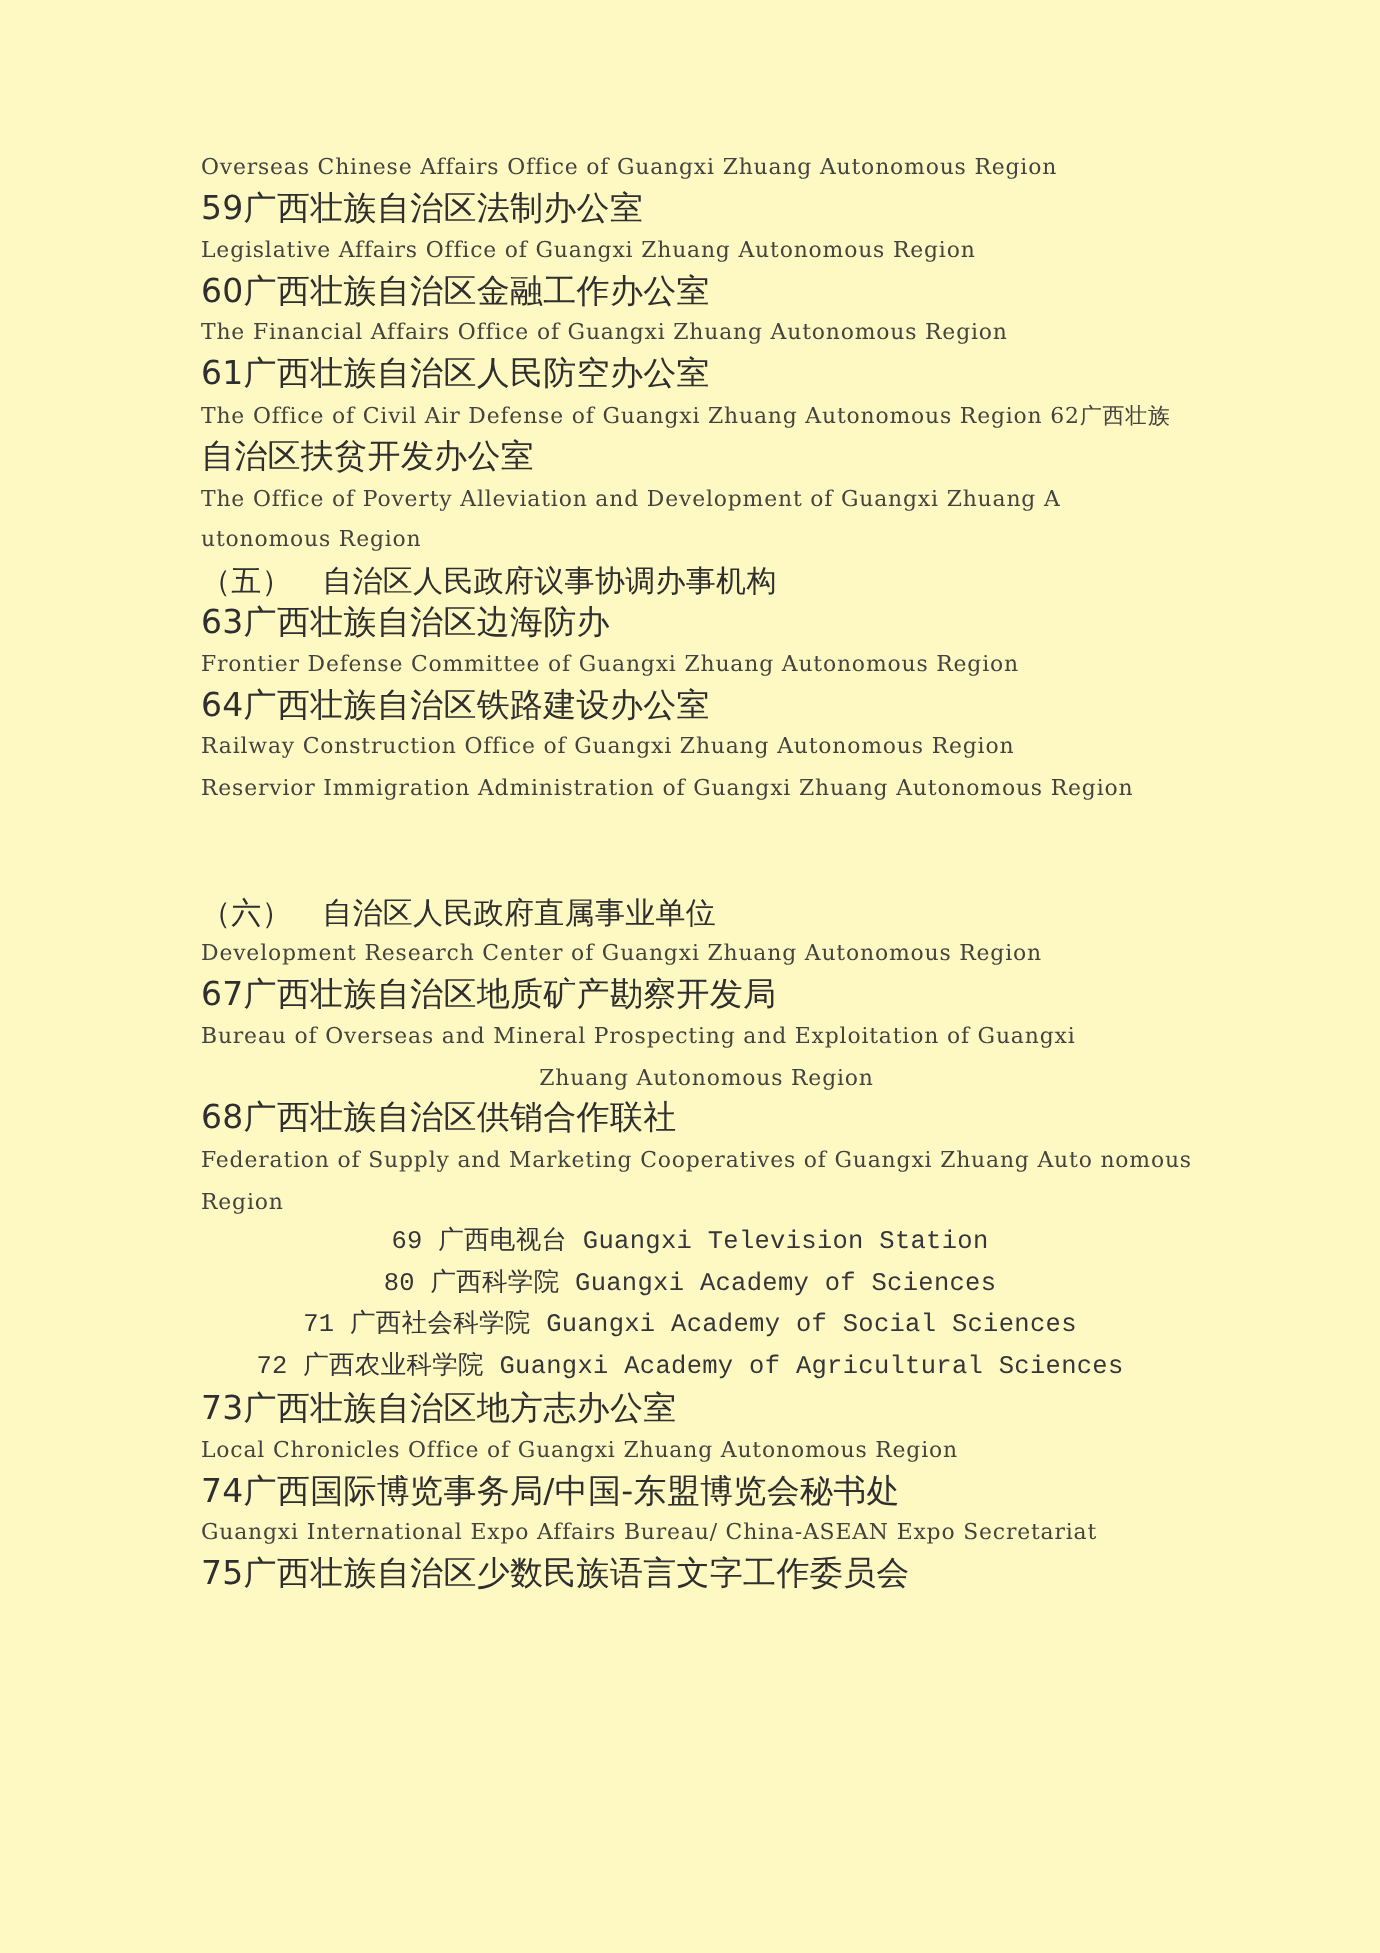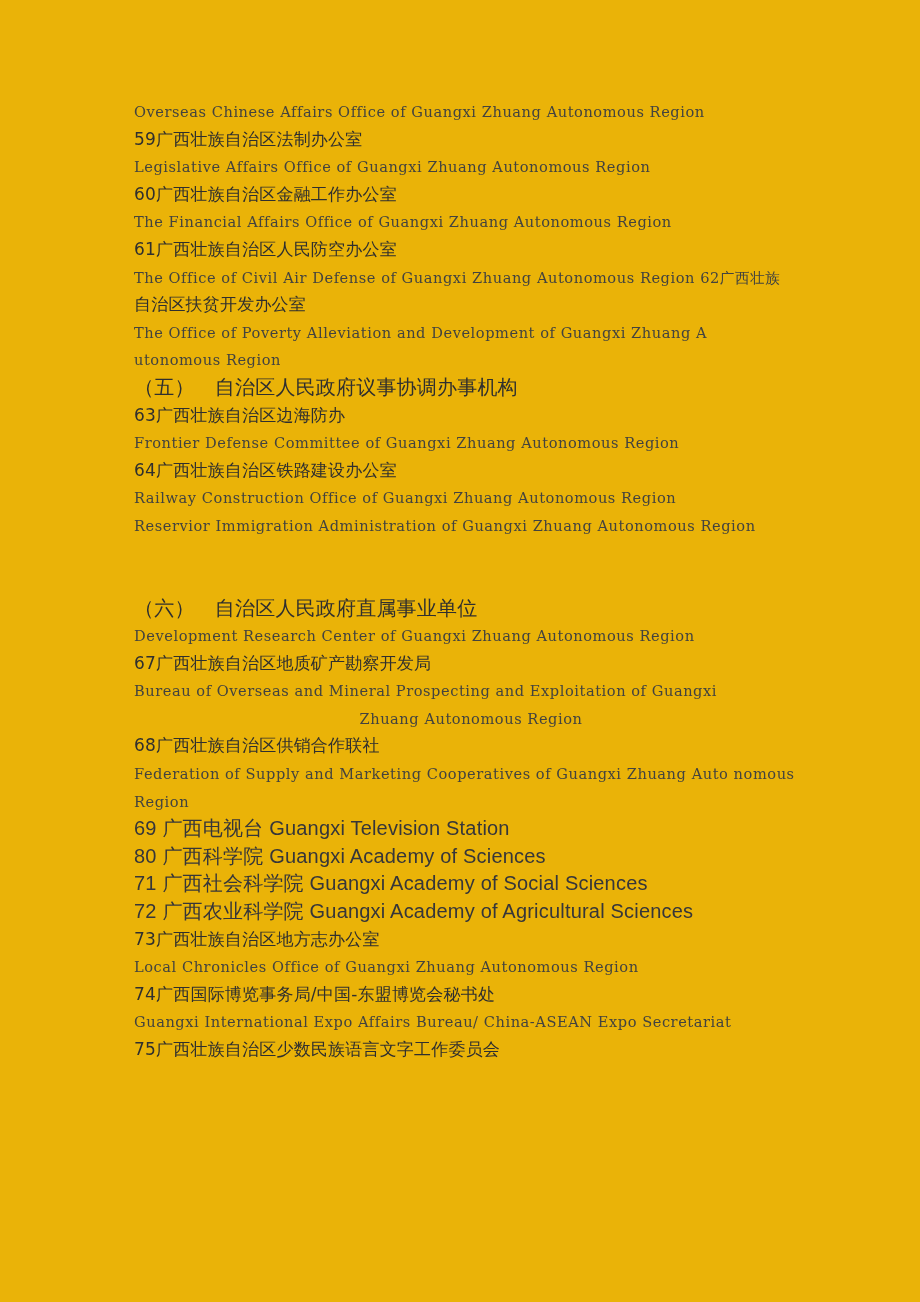--- a/index.html
+++ b/index.html
@@ -14,21 +14,21 @@
     position: relative;
     overflow: hidden;
     font-family: "DejaVu Serif", "Liberation Serif", serif;
   }
   .page {
     position: absolute;
     left: 0;
     top: 0;
     width: 920px;
     height: 1302px;
-    background: #eab308;
+    background: #fef9c3;
   }
   .content {
     position: absolute;
     left: 134px;
     top: 98px;
     width: 652px;
   }
   .line {
     font-size: 15.5px;
     line-height: 27.6px;
@@ -39,30 +39,31 @@
   
   .line.latin {
     font-family: "DejaVu Serif", "Liberation Serif", serif;
     font-size: 14.6px;
     letter-spacing: 0.55px;
     color: #43433f;
   }
   
   .line.cjk {
     font-family: "DejaVu Sans", "Liberation Sans", sans-serif;
-    font-size: 17px;
+    font-size: 22px;
     letter-spacing: 0.2px;
     color: #2f2f2f;
   }
   
   .line.mixed {
-    font-family: Liberation Sans, sans-serif;
-    font-size: 20px;
+    font-family: Liberation Mono, monospace;
+    font-size: 17px;
     letter-spacing: 0.2px;
     color: #36363a;
+    text-align: center;
   }
   .line.heading {
     font-family: "DejaVu Sans", "Liberation Sans", sans-serif;
     font-size: 20px;
     color: #2f2f2f;
     letter-spacing: 0.2px;
   }
   .line.indent-cont {
     padding-left: 22px;
     text-align: center;

